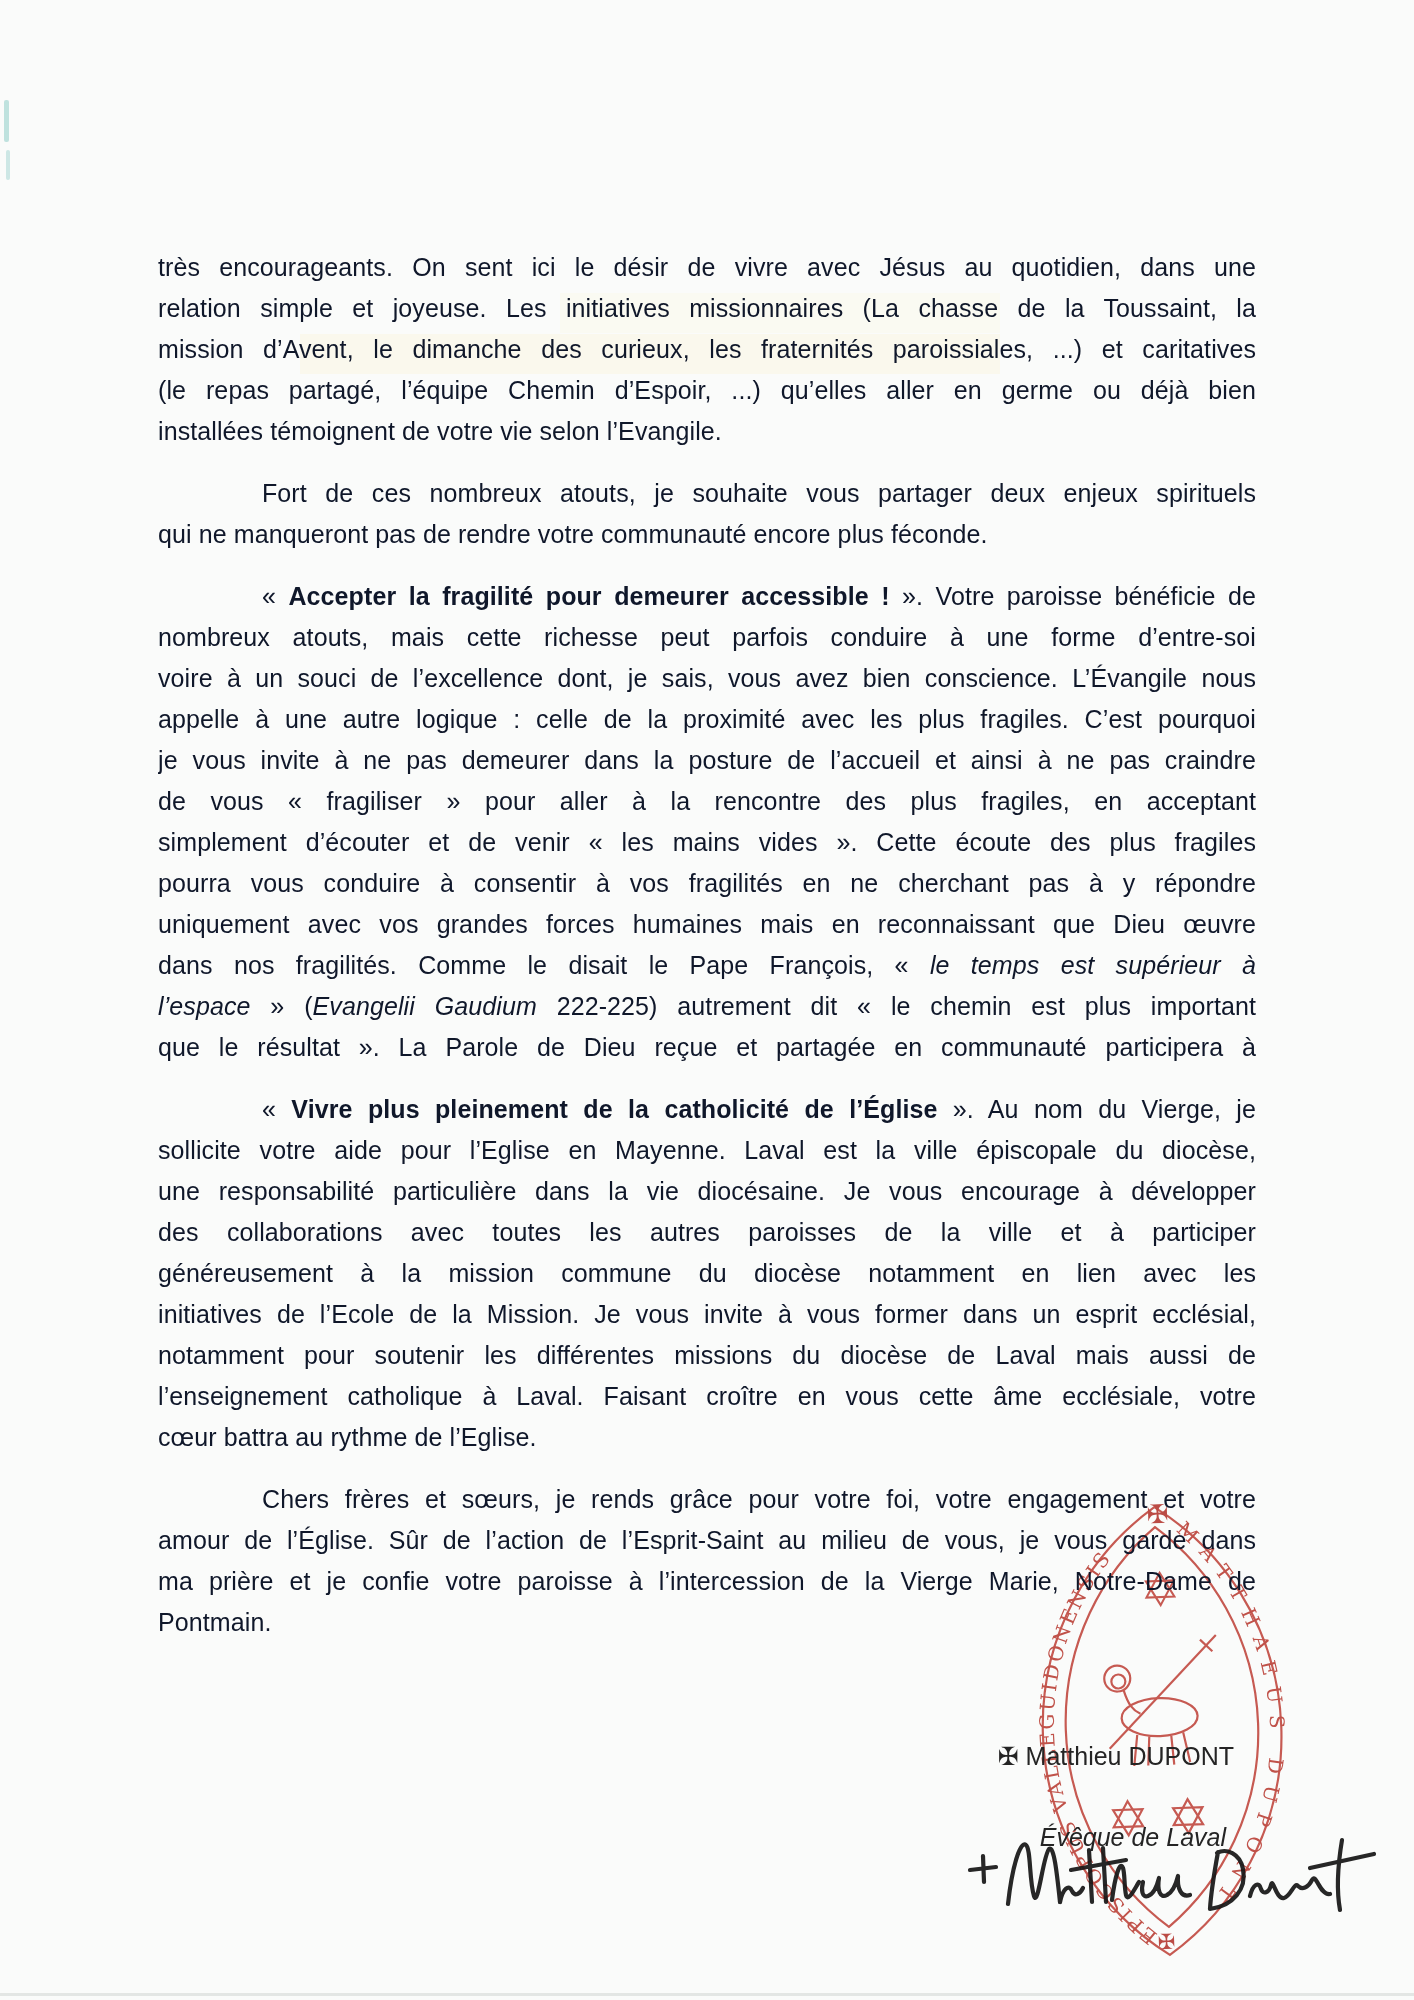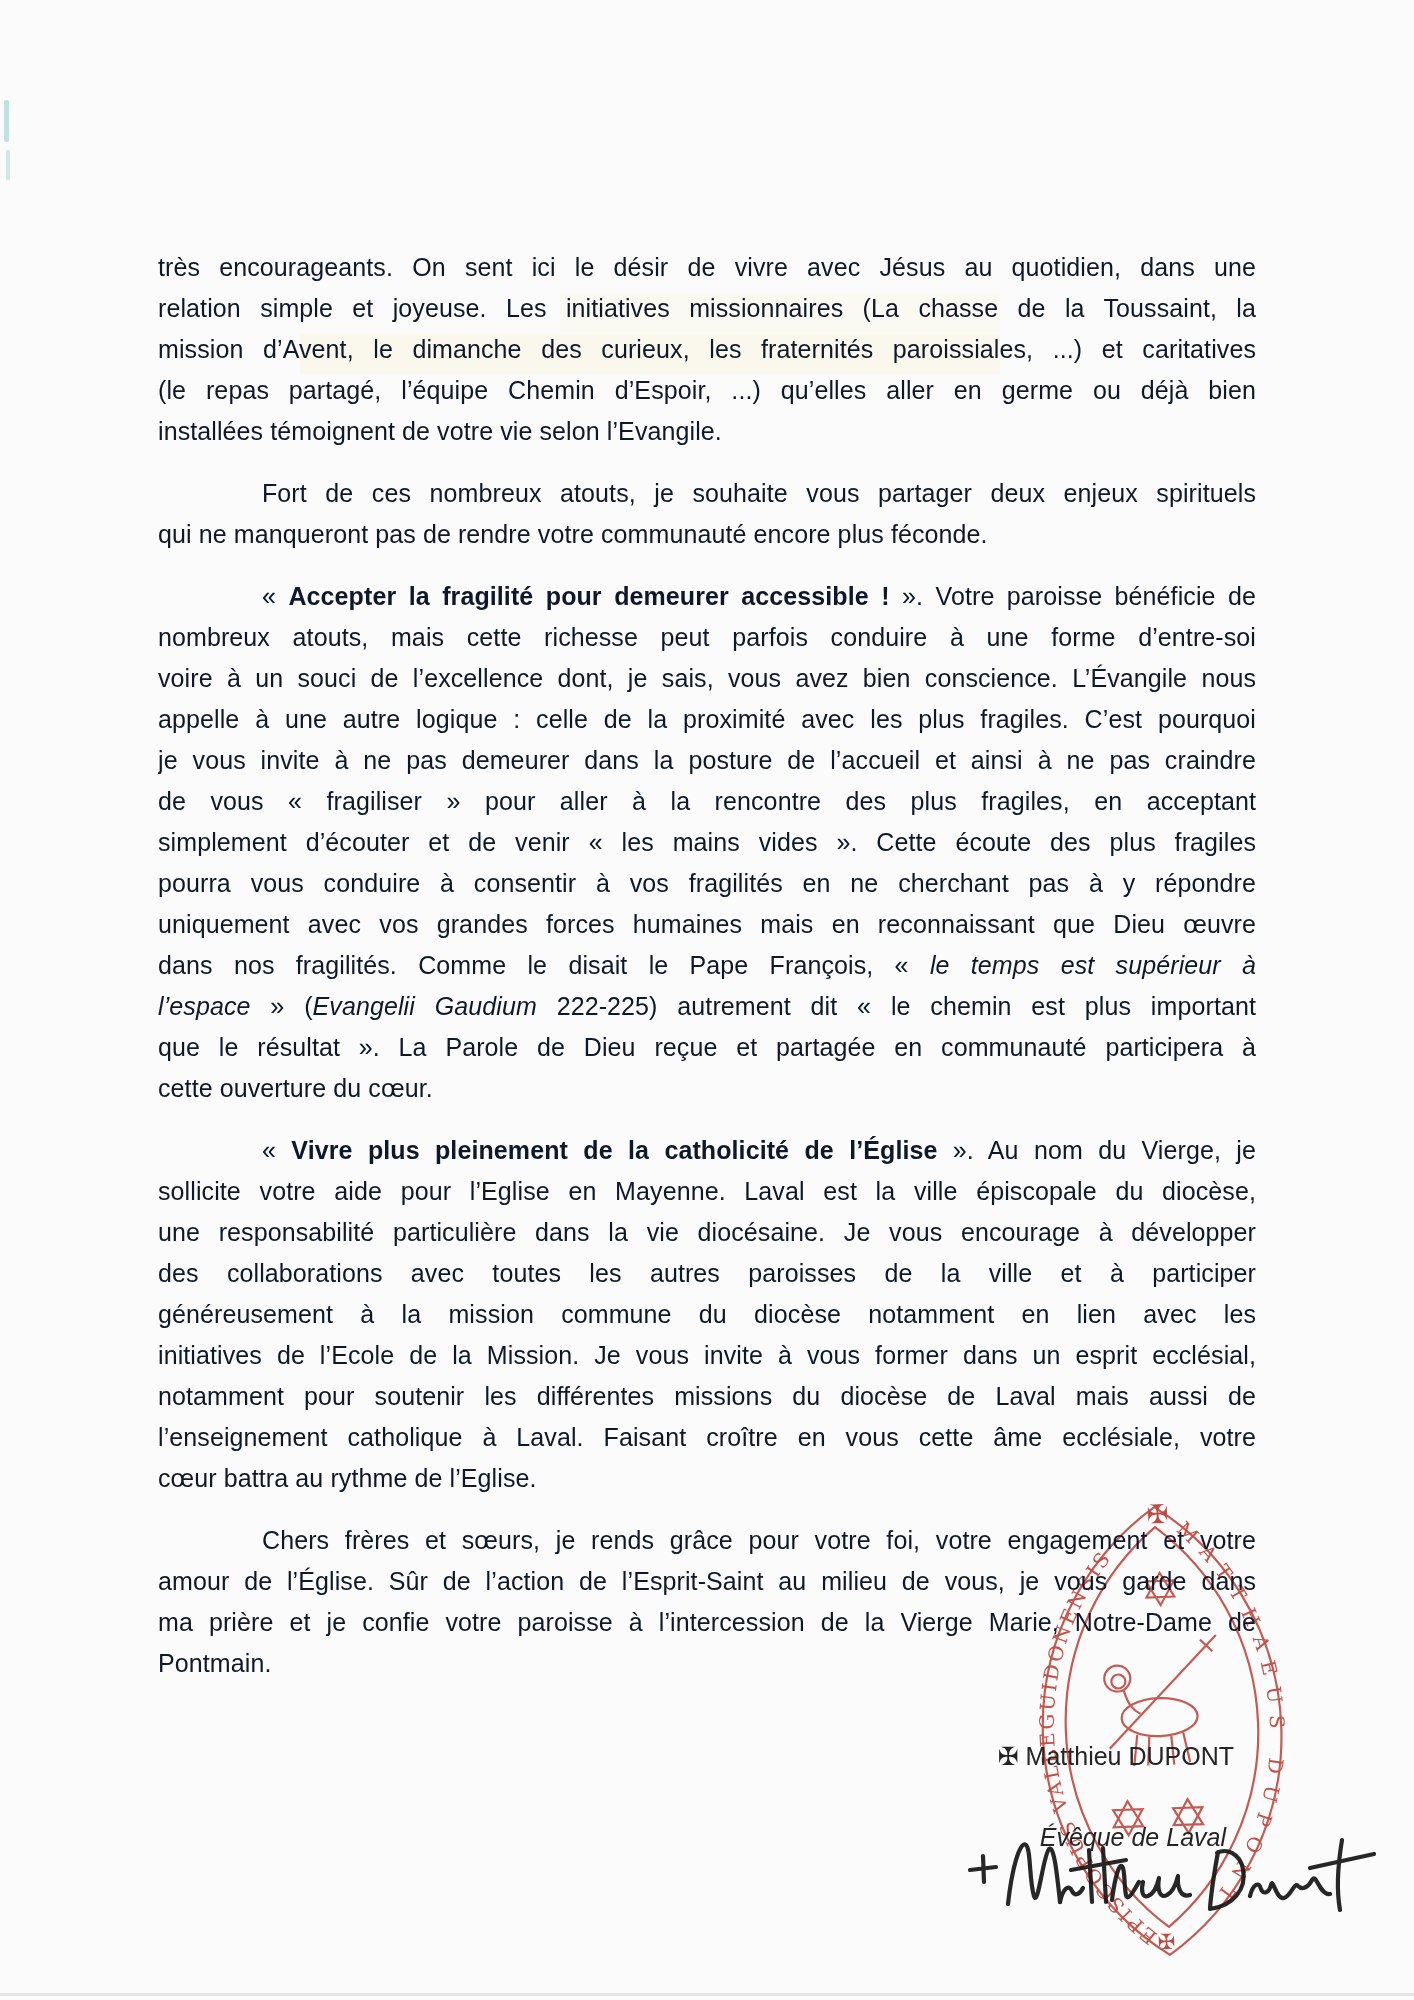--- a/index.html
+++ b/index.html
@@ -127,21 +127,20 @@
         <div class="line"><span>voire à un souci de l’excellence dont, je sais, vous avez bien conscience. L’Évangile nous</span></div>
         <div class="line"><span>appelle à une autre logique : celle de la proximité avec les plus fragiles. C’est pourquoi</span></div>
         <div class="line"><span>je vous invite à ne pas demeurer dans la posture de l’accueil et ainsi à ne pas craindre</span></div>
         <div class="line"><span>de vous « fragiliser » pour aller à la rencontre des plus fragiles, en acceptant</span></div>
         <div class="line"><span>simplement d’écouter et de venir « les mains vides ». Cette écoute des plus fragiles</span></div>
         <div class="line"><span>pourra vous conduire à consentir à vos fragilités en ne cherchant pas à y répondre</span></div>
         <div class="line"><span>uniquement avec vos grandes forces humaines mais en reconnaissant que Dieu œuvre</span></div>
         <div class="line"><span>dans nos fragilités. Comme le disait le Pape François, « </span><span class="i">le temps est supérieur à</span></div>
         <div class="line"><span class="i">l’espace</span><span> » (</span><span class="i">Evangelii Gaudium</span><span> 222-225) autrement dit « le chemin est plus important</span></div>
         <div class="line"><span>que le résultat ». La Parole de Dieu reçue et partagée en communauté participera à</span></div>
-        <div class="line last"><span>cette ouverture du cœur.</span></div>
       </div>
       <div class="para indent">
         <div class="line"><span>« </span><span class="b">Vivre plus pleinement de la catholicité de l’Église</span><span> ». Au nom du Vierge, je</span></div>
         <div class="line"><span>sollicite votre aide pour l’Eglise en Mayenne. Laval est la ville épiscopale du diocèse,</span></div>
         <div class="line"><span>une responsabilité particulière dans la vie diocésaine. Je vous encourage à développer</span></div>
         <div class="line"><span>des collaborations avec toutes les autres paroisses de la ville et à participer</span></div>
         <div class="line"><span>généreusement à la mission commune du diocèse notamment en lien avec les</span></div>
         <div class="line"><span>initiatives de l’Ecole de la Mission. Je vous invite à vous former dans un esprit ecclésial,</span></div>
         <div class="line"><span>notamment pour soutenir les différentes missions du diocèse de Laval mais aussi de</span></div>
         <div class="line"><span>l’enseignement catholique à Laval. Faisant croître en vous cette âme ecclésiale, votre</span></div>

